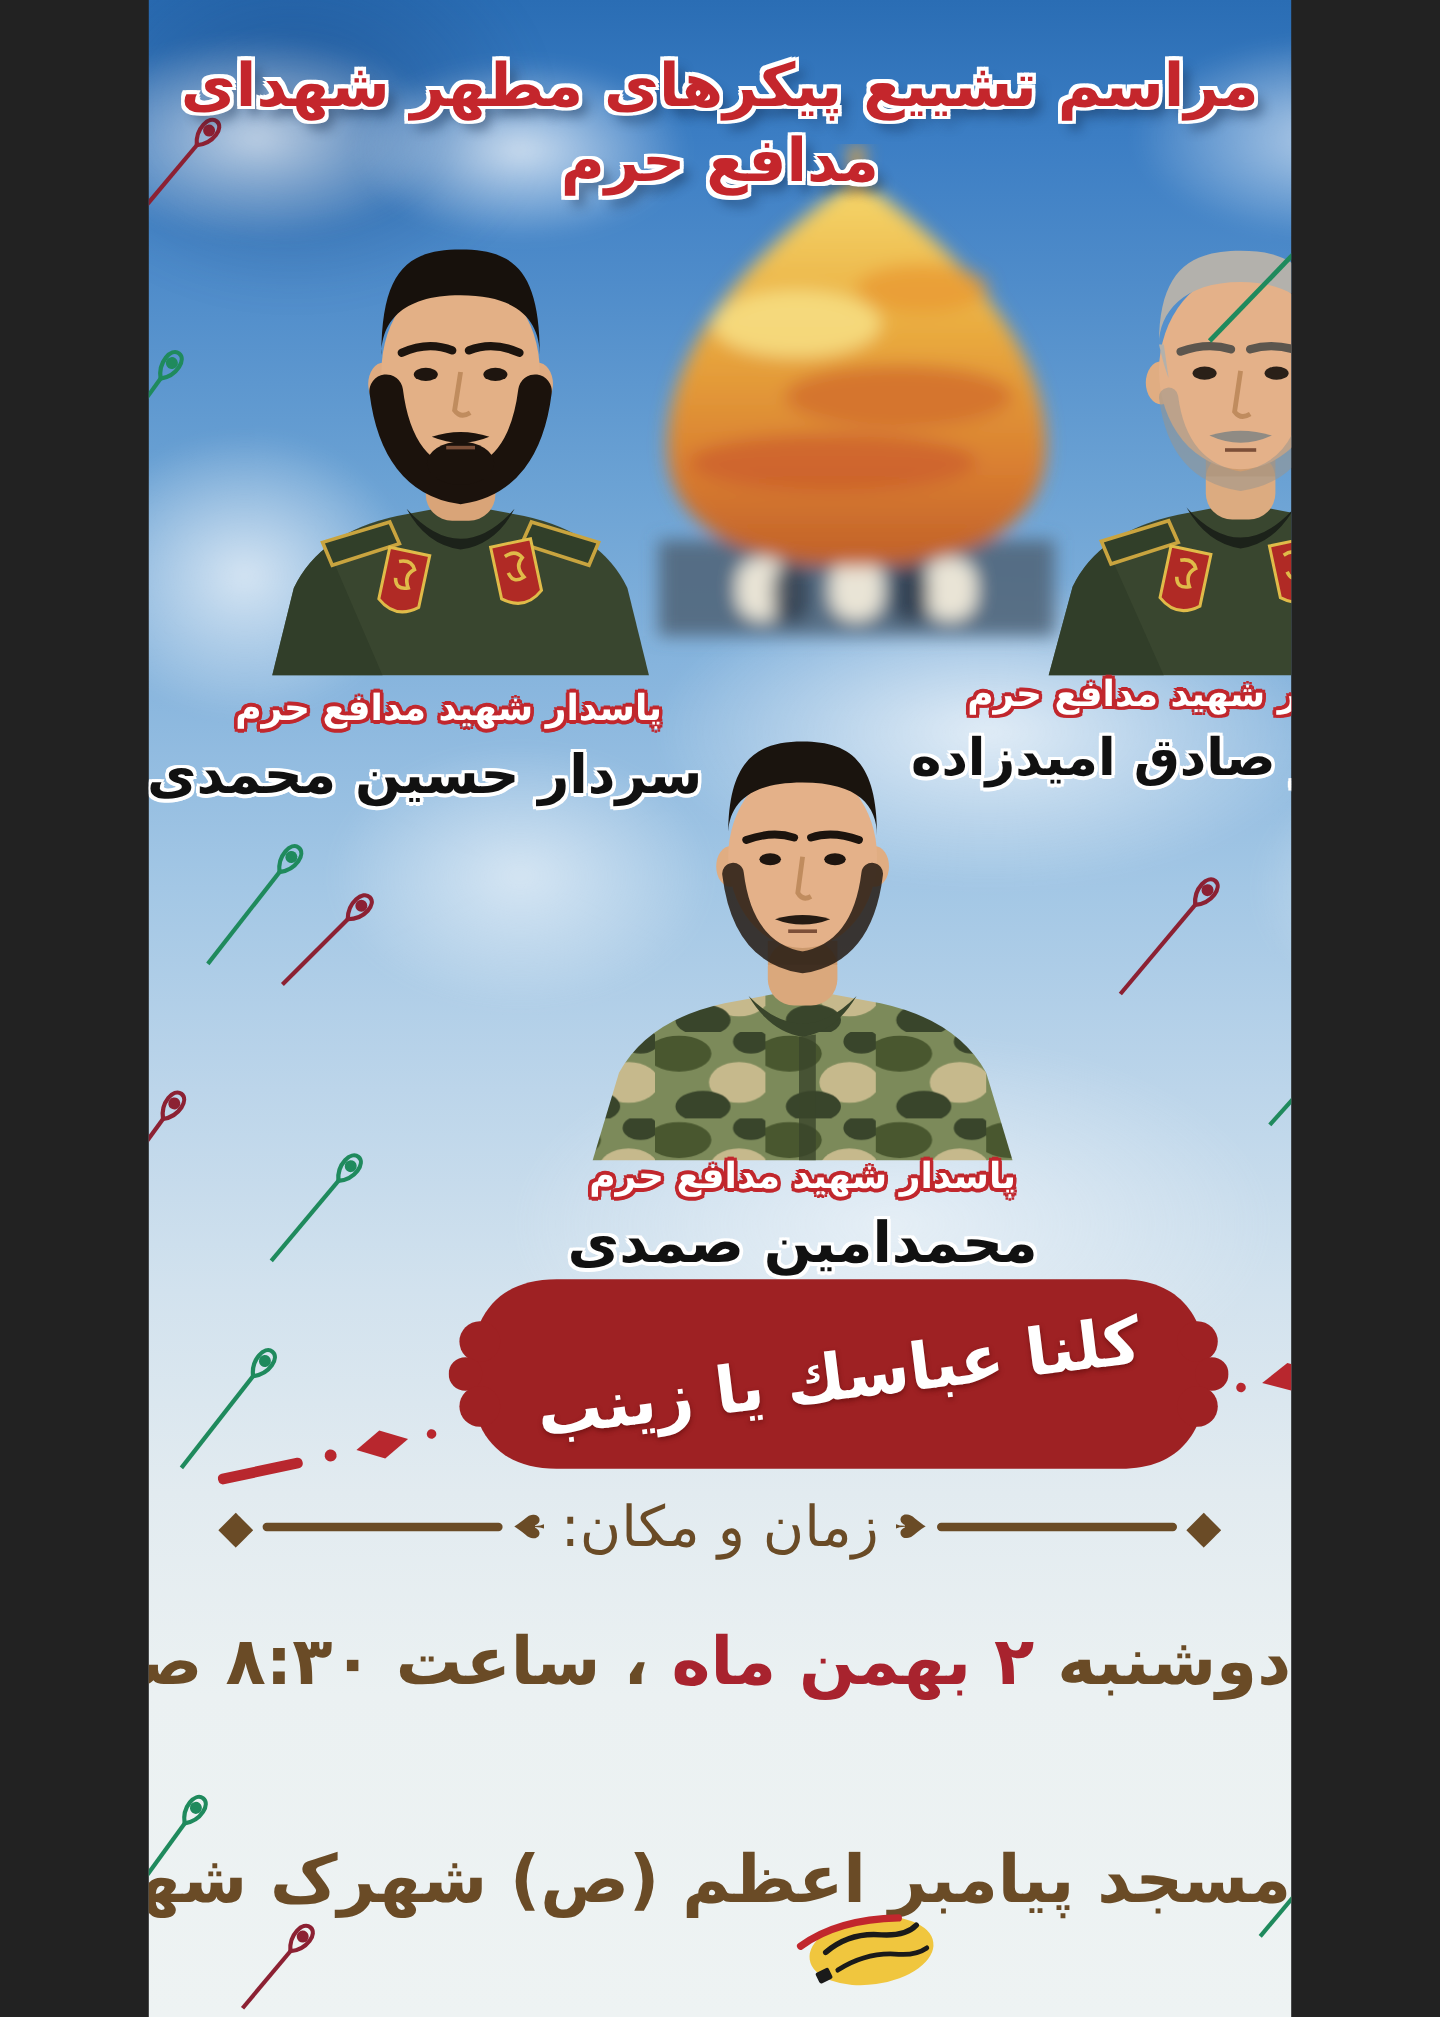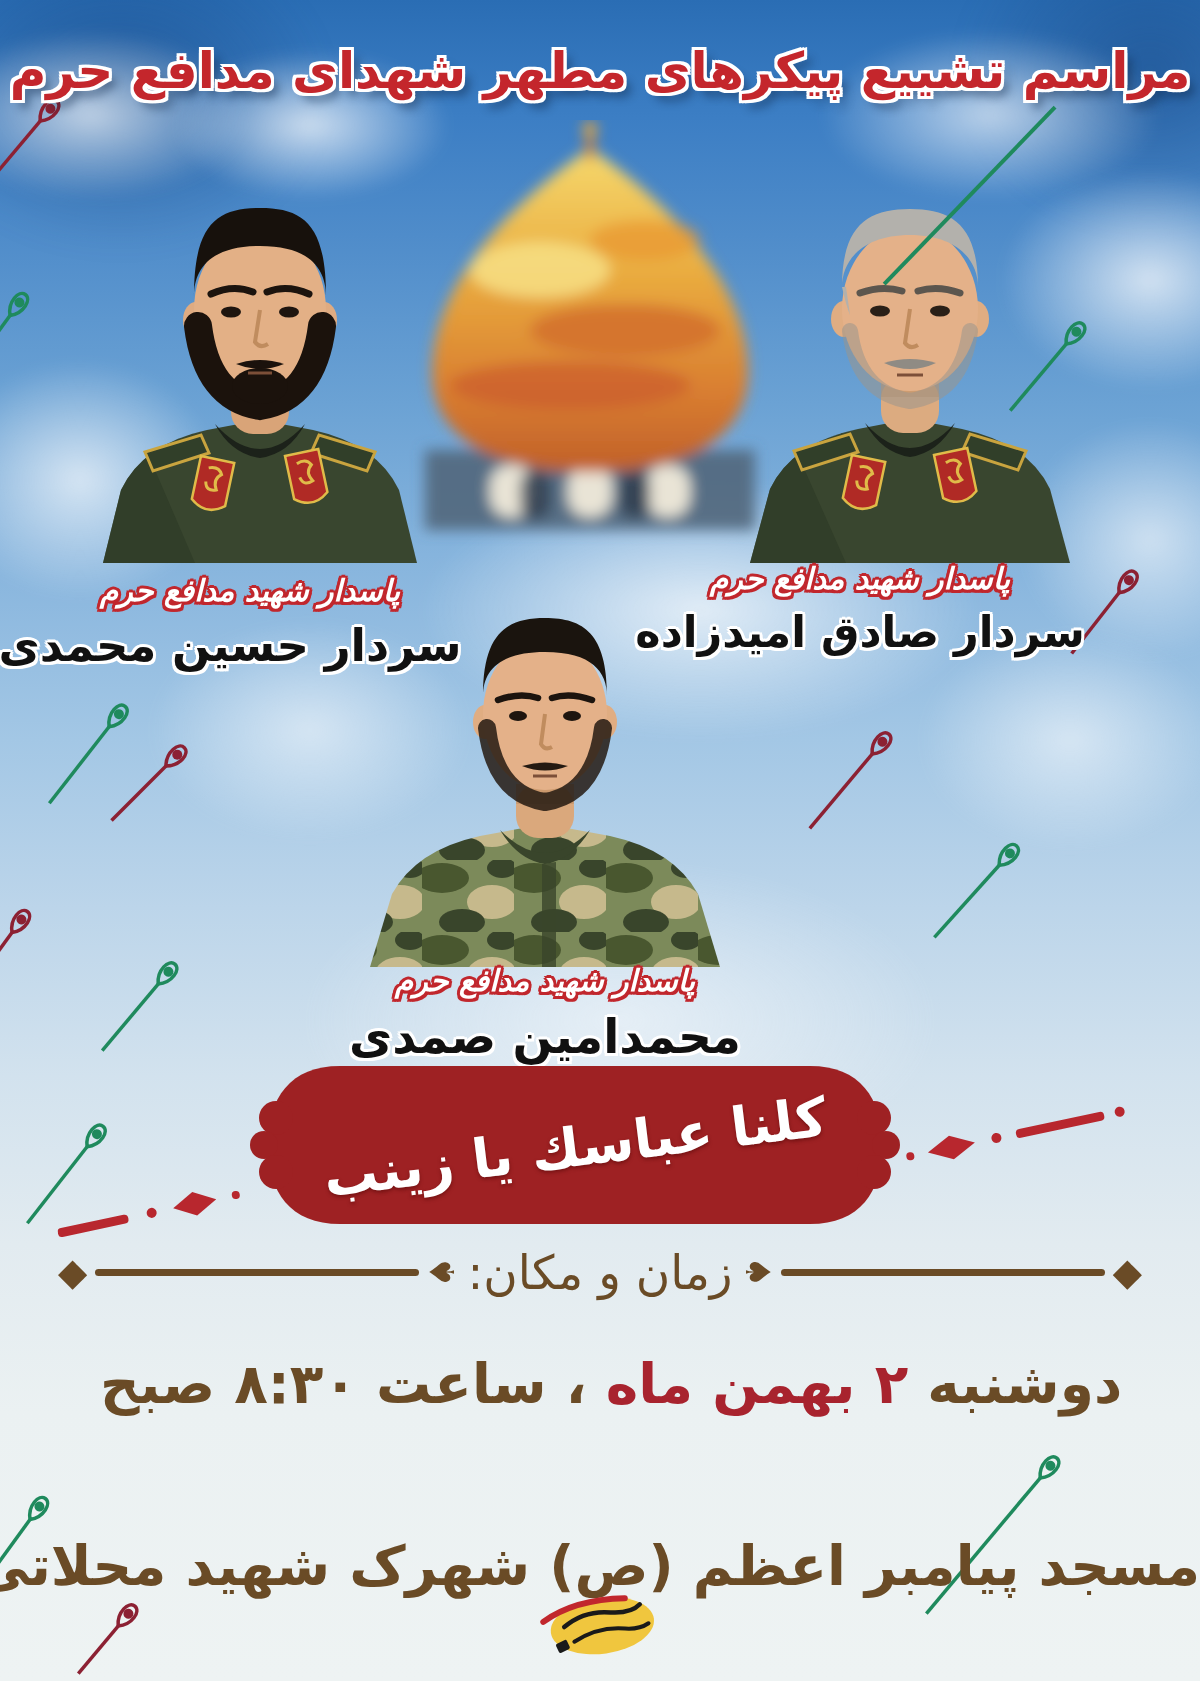--- a/index.html
+++ b/index.html
@@ -1,29 +1,29 @@
 <!DOCTYPE html>
 <html lang="fa"><head>
 <meta charset="utf-8">
 <style>
   html,body{margin:0;padding:0;background:#222;}
   .poster{
-    position:relative;width:1200px;height:1681px;overflow:hidden;margin:0 auto;
+    position:relative;width:952px;height:1681px;overflow:hidden;margin:0 auto;
     background:linear-gradient(180deg,
       #2a6db4 0%, #3c7ec4 7%, #4f8cca 14%, #6ba2d4 24%, #86b4dd 33%,
       #a3c7e5 44%, #bcd5ea 54%, #d2e2ee 64%, #e2ebf0 74%, #ebf1f2 84%, #eef3f3 100%);
     font-family:"DejaVu Sans",sans-serif;
   }
   .txt{position:absolute;font-family:"DejaVu Sans",sans-serif;font-weight:bold;text-align:center;direction:rtl;line-height:1.25;}
   
   .ow{text-shadow:3px 0 #fff,-3px 0 #fff,0 3px #fff,0 -3px #fff,
       2.5px 2.5px #fff,-2.5px 2.5px #fff,2.5px -2.5px #fff,-2.5px -2.5px #fff;}
   
   .or{text-shadow:3px 0 #c1272d,-3px 0 #c1272d,0 3px #c1272d,0 -3px #c1272d,
-      2.5px 2.5px #c1272d,-2.5px 2.5px #c1272d,2.5px -2.5px #c1272d,-2.5px -2.5px #c1272d;font-style:italic;}
+      2.5px 2.5px #c1272d,-2.5px 2.5px #c1272d,2.5px -2.5px #c1272d,-2.5px -2.5px #c1272d;}
   .title{left:0;right:0;top:40px;font-size:50px;color:#c4262c;
      text-shadow:3px 0 #fff,-3px 0 #fff,0 3px #fff,0 -3px #fff,
       3px 3px #fff,-3px 3px #fff,3px -3px #fff,-3px -3px #fff,7px 8px 10px rgba(10,30,60,.45);}
   .cloud{position:absolute;border-radius:50%;filter:blur(7px);
      background:radial-gradient(closest-side,rgba(255,255,255,.92),rgba(255,255,255,0));}
   .shade{position:absolute;border-radius:50%;filter:blur(12px);
      background:radial-gradient(closest-side,rgba(18,62,120,.45),rgba(18,62,120,0));}
   .abs{position:absolute;}
   .pin{position:absolute;overflow:visible;transform-origin:50% 0;}
   .divider{position:absolute;left:58px;right:58px;top:1236px;height:72px;

